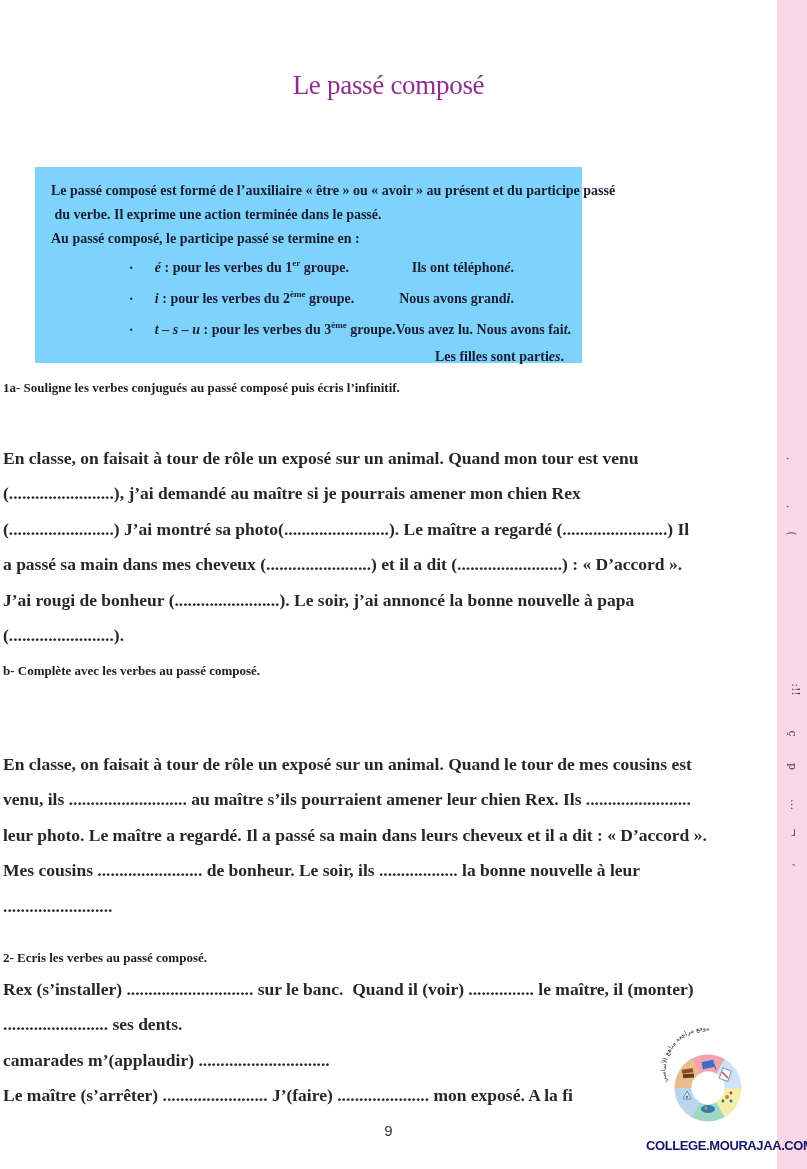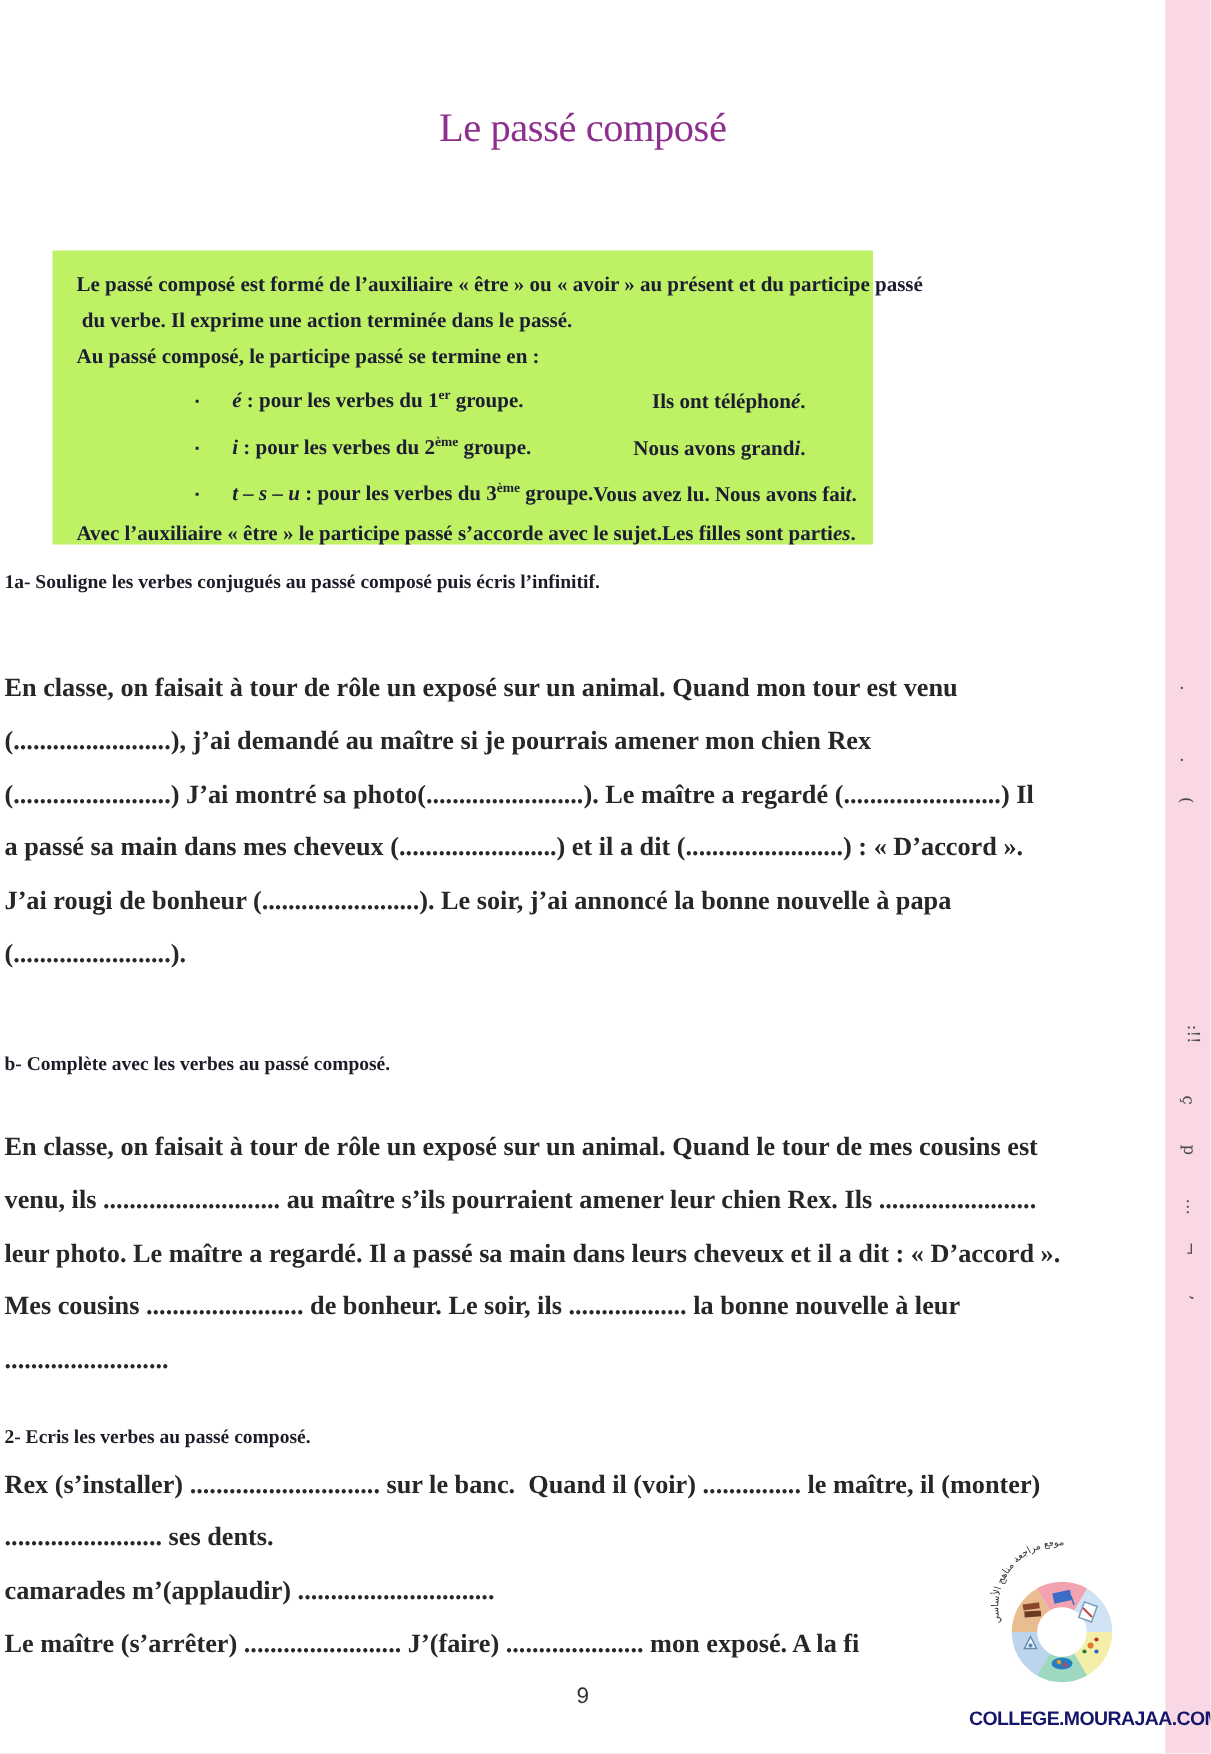--- a/index.html
+++ b/index.html
@@ -22,39 +22,39 @@
 
   
   .doc-title {
     position:absolute; top:70px; left:0; width:777px; text-align:center;
     font-size:27px; font-weight:normal; color:#8e2f8f; letter-spacing:-0.3px;
   }
 
   
   .rules-box {
     position:absolute; left:35px; top:167px; width:547px; height:196px;
-    background:#bef264; color:#1c1c32; font-weight:bold; font-size:14px;
+    background:#7dd3fc; color:#1c1c32; font-weight:bold; font-size:14px;
     padding:12px 16px 0 16px;
   }
   .rules-box .rline { line-height:24px; white-space:pre; }
   .rule-bullet { display:flex; align-items:baseline; line-height:25.5px; padding-left:79px; white-space:pre; }
   .rule-bullet .bullet-square { font-size:8px; margin-right:22px; position:relative; top:-2px; }
-  .rule-bullet .rb-ex { margin-left:auto; margin-right:29px; }
+  .rule-bullet .rb-ex { margin-left:auto; margin-right:52px; }
   .rule-bullet.b3 .rb-ex { margin-right:0;text-align:center; }
   .rule-bullet sup { font-size:9px; }
   .box-footer { display:flex; line-height:26px; white-space:pre; }
   .box-footer .rb-ex { margin-left:auto; margin-right:2px; }
 
   
   .ex-heading {
     position:absolute; left:3px; width:780px;
     font-size:13px; font-weight:bold; color:#1c1c28; white-space:pre;
   }
   .h-1a { top:380px; }
-  .h-b  { top:701px; }
+  .h-b  { top:663px; }
   .h-2  { top:950px; }
 
   .para { position:absolute; left:3px; width:800px; font-size:17.5px; color:#272727;font-weight:bold; }
   .para .line { height:35.4px; line-height:35.4px; white-space:pre; }
   .p-1a { top:441px; }
   .p-b  { top:747px; }
   .p-2  { top:972px; }
 
   
   .page-number {
@@ -100,21 +100,20 @@
       <span class="bullet-square">▪</span><span class="rb-left"><i>i</i><span> : pour les verbes du 2</span><sup>ème</sup><span> groupe.</span></span>
       <span class="rb-ex"><span>Nous avons grand</span><i>i</i><span>.</span></span>
     </div>
 
     <div class="rule-bullet b3">
       <span class="bullet-square">▪</span><span class="rb-left"><i>t – s – u</i><span> : pour les verbes du 3</span><sup>ème</sup><span> groupe.</span></span>
       <span class="rb-ex"><span>Vous avez lu. Nous avons fai</span><i>t</i><span>.</span></span>
     </div>
 
     <div class="box-footer">
-      <span>Avec l’auxiliaire « être » le participe passé s’accorde avec le sujet.</span>
       <span class="rb-ex"><span>Les filles sont parti</span><i>es</i><span>.</span></span>
     </div>
   </div>
 
   <div class="ex-heading h-1a">1a- Souligne les verbes conjugués au passé composé puis écris l’infinitif.</div>
   <div class="para p-1a">
     <div class="line">En classe, on faisait à tour de rôle un exposé sur un animal. Quand mon tour est venu</div>
     <div class="line">(........................), j’ai demandé au maître si je pourrais amener mon chien Rex</div>
     <div class="line">(........................) J’ai montré sa photo(........................). Le maître a regardé (........................) Il</div>
     <div class="line">a passé sa main dans mes cheveux (........................) et il a dit (........................) : « D’accord ».</div>

